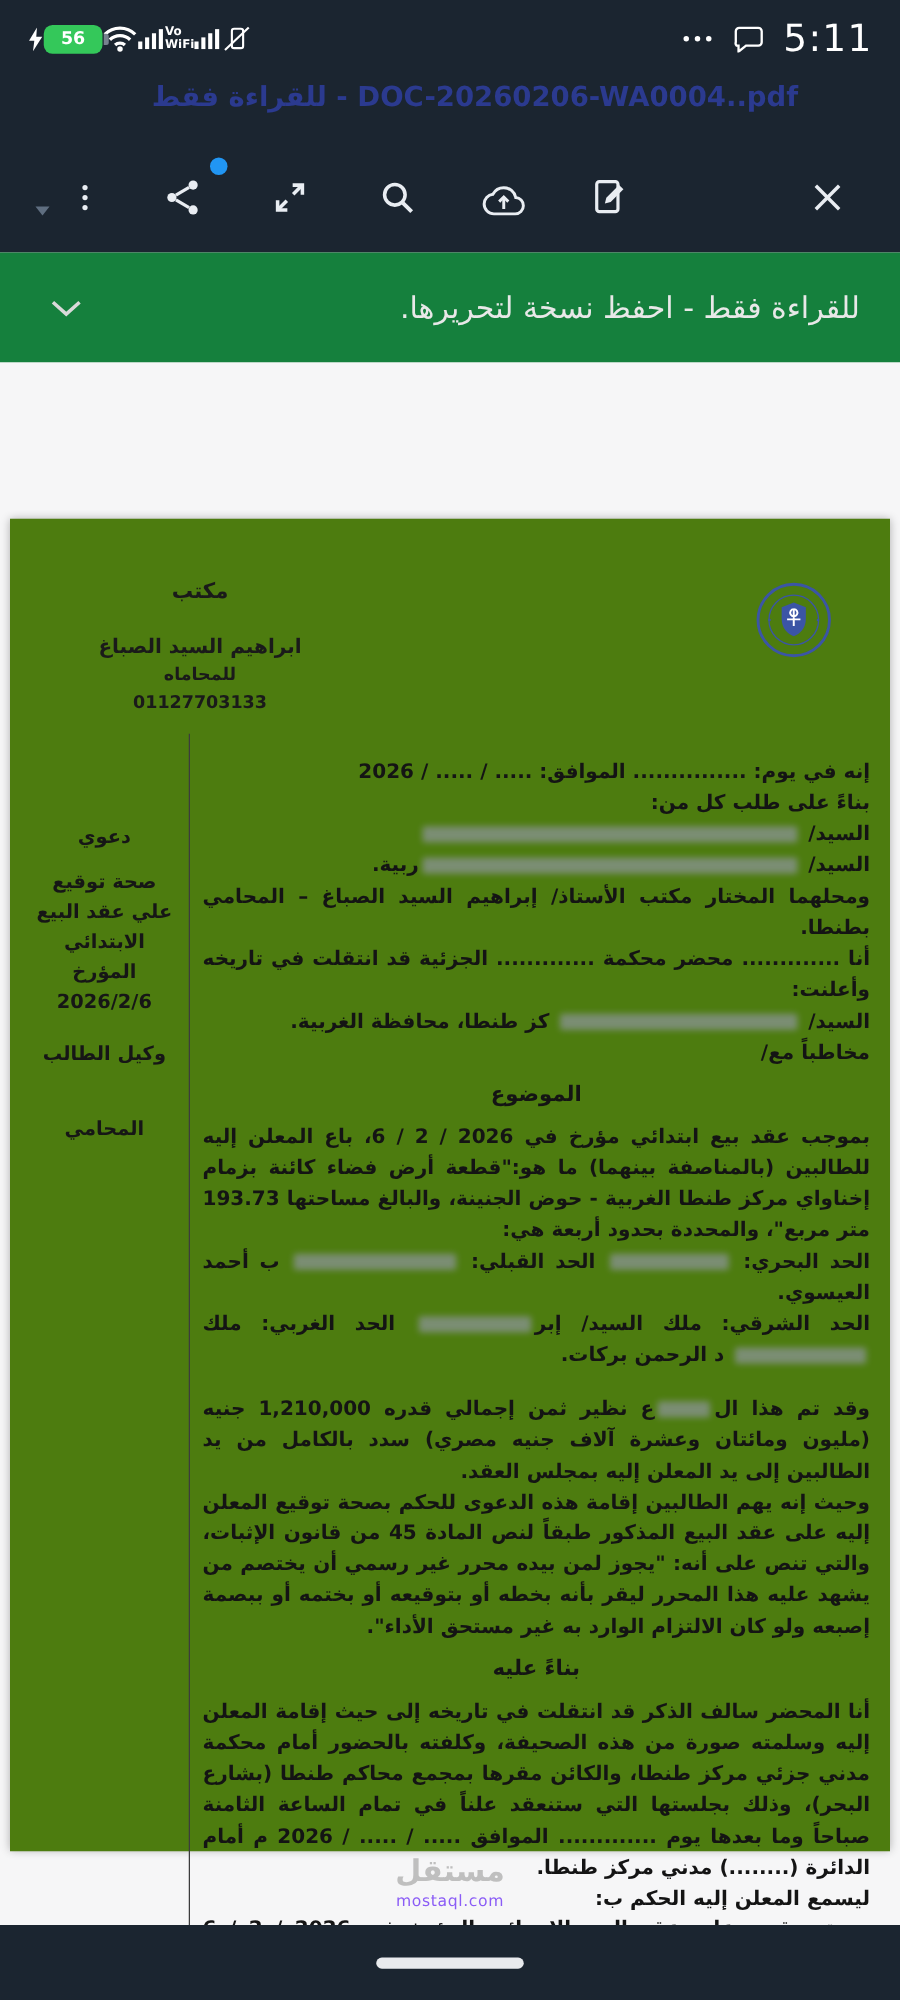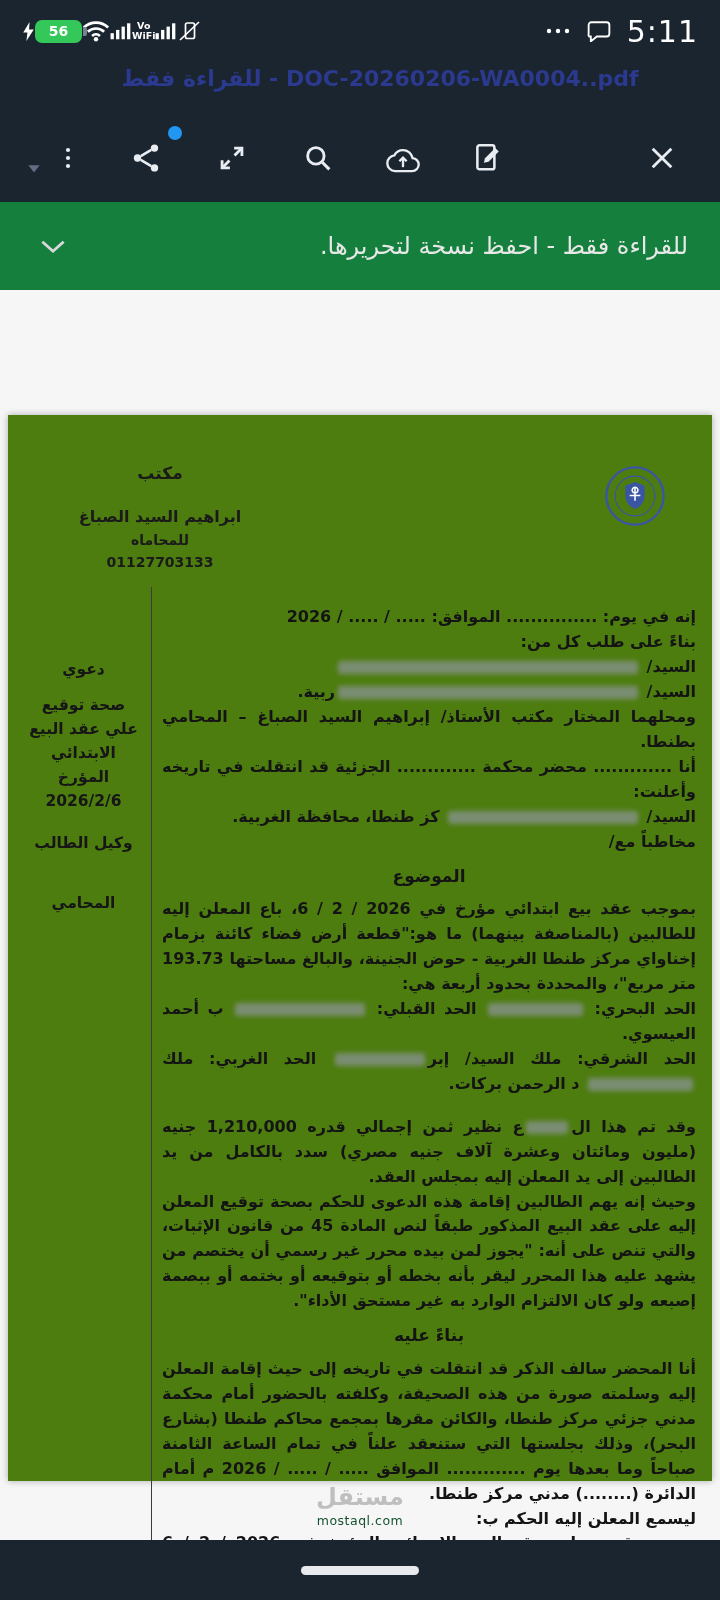--- a/index.html
+++ b/index.html
@@ -10,21 +10,21 @@
   }
   
   .app-header { position:absolute; top:0; left:0; width:720px; height:202px; background:#1b2530; }
   .status-bar { height:62px; display:flex; align-items:center; padding:0 22px; color:#fff; }
   .battery {
     position:relative; width:47px; height:23px; background:#34c85a; border-radius:7px;
     display:flex; align-items:center; justify-content:center;
     color:#fff; font-size:14px; font-weight:bold;
   }
   .battery::after { content:""; position:absolute; right:-5px; top:7px; width:4px; height:9px; background:#77828e; border-radius:0 2px 2px 0; }
-  .net-label { font-size:9.5px; line-height:1.05; color:#fff; text-align:center; font-weight:bold; }
+  .net-label { font-size:9.5px; line-height:1.05; color:#fff; font-weight:bold; }
   .sb-right { margin-left:auto; display:flex; align-items:center; gap:16px; }
   .clock { font-size:30px; color:#fff; letter-spacing:1px; }
   .title-bar { height:44px; display:flex; justify-content:center;padding-left:40px; }
   .doc-title { direction:rtl; font-size:22px; font-weight:600; color:#2b3a8f; margin-top:4px; max-width:640px; white-space:nowrap; overflow:hidden; }
   .toolbar { position:relative; height:96px; }
   .tb-icon { position:absolute; top:34px; width:36px; height:36px; display:flex; align-items:center; justify-content:center; }
   .notif-dot { position:absolute; left:168px; top:20px; width:14px; height:14px; border-radius:50%; background:#2196f3; }
   
   .readonly-banner { position:absolute; top:202px; left:0; width:720px; height:88px; background:#15803d; display:flex; align-items:center; }
   .banner-chevron { margin-left:40px; width:36px; height:26px; display:flex; align-items:center; }
@@ -46,21 +46,21 @@
   .margin-col { width:136px; min-height:790px; border-right:1.6px solid #3c3c3c; padding:70px 8px 0 8px; }
   .margin-note { text-align:center; font-size:15.5px; font-weight:bold; color:#161616; line-height:1.55; margin-bottom:12px; }
   .para { font-size:16px; font-weight:bold; line-height:1.56; text-align:justify; }
   .para.heading { text-align:center; font-size:17px; margin:8px 0; }
   .redact {
     display:inline-block; height:13px; min-width:18px; background:#8e959e;
     border-radius:2px; filter:blur(2.5px); opacity:.7; vertical-align:middle; margin:0 3px;
   }
   .watermark { position:absolute; bottom:12px; left:0; width:100%; text-align:center; }
   .wm-brand { font-size:24px; font-weight:bold; color:#bfbfbf;margin-top:16px; }
-  .wm-domain { font-size:12.5px; color:#14532d; letter-spacing:.5px; margin-top:2px; }
+  .wm-domain { font-size:12.5px; color:#8b5cf6; letter-spacing:.5px; margin-top:2px; }
   
   .nav-bar { position:absolute; bottom:0; left:0; width:720px; height:60px; background:#1b2530; }
   .home-pill { position:absolute; left:301px; top:26px; width:118px; height:9px; border-radius:5px; background:#e8eaed; }
   svg { display:block; }
 </style>
 </head>
 <body>
 
 <div class="screen">
 

